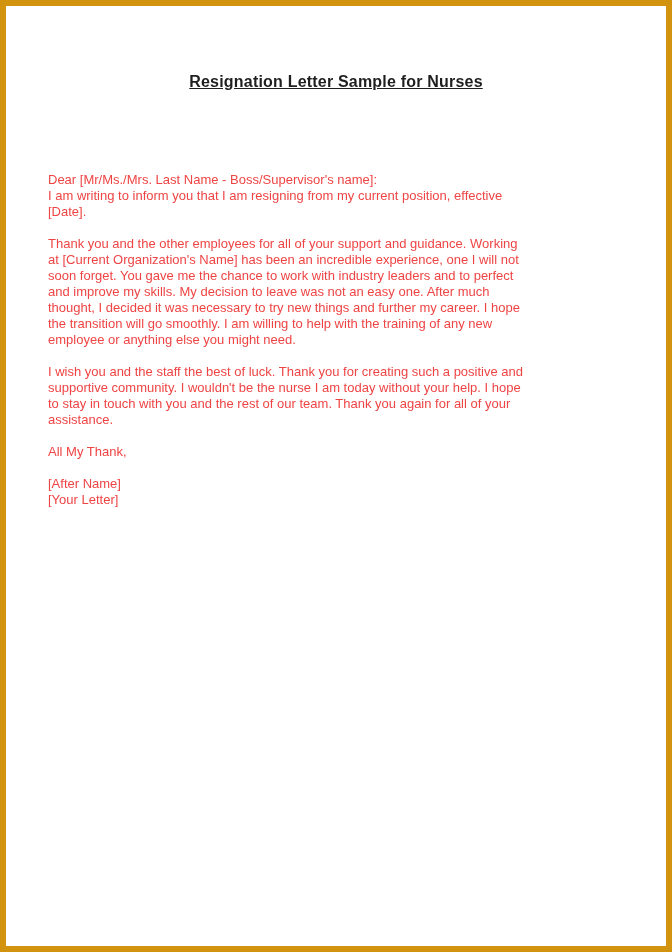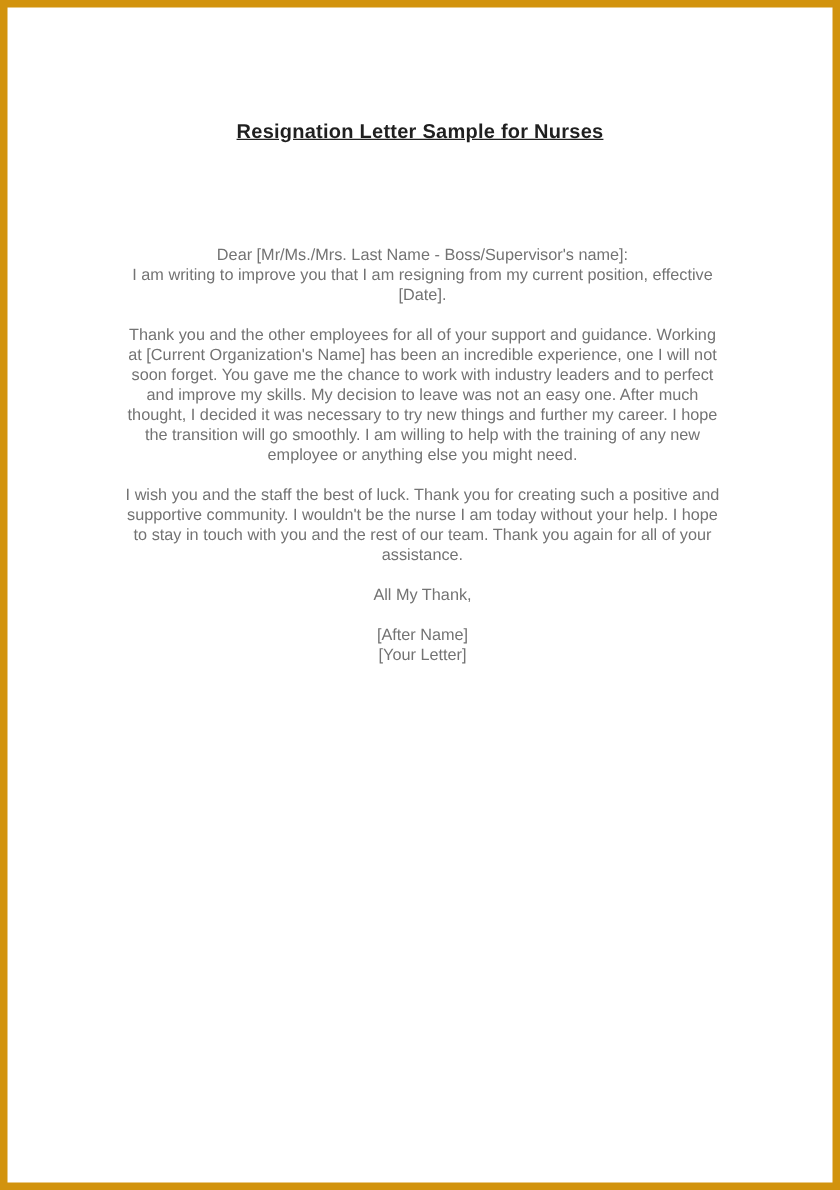--- a/index.html
+++ b/index.html
@@ -6,62 +6,61 @@
     margin: 0;
     padding: 0;
     background: #ffffff;
   }
   .page {
     box-sizing: border-box;
     width: 672px;
     height: 952px;
     background: #ffffff;
     border: 6px solid #d2930e;
-    padding-top: 90px;
+    padding-top: 66px;
     overflow: hidden;
     font-family: "Liberation Sans", "DejaVu Sans", sans-serif;
   }
   .letter-title {
     margin: 0;
     font-size: 16px;
     line-height: 20px;
     font-weight: bold;
     text-align: center;
     text-decoration: underline;
     color: #1f1f1f;
     letter-spacing: 0.2px;
   }
   .letter-body {
     margin-top: 80px;
-    margin-left: 93px;
+    margin-left: 42px;
     width: 478px;
     font-size: 13px;
     line-height: 16px;
-    color: #737373;
-    text-align: center;
+    color: #ef4444;
   }
   .letter-body p {
     margin: 0 0 16px 0;
   }
   .letter-body p.no-gap {
     margin-bottom: 0;
   }
 </style>
 </head>
 <body>
 
 <div class="page">
 
   <h1 class="letter-title">Resignation Letter Sample for Nurses</h1>
 
   <div class="letter-body">
 
     <p class="no-gap">Dear [Mr/Ms./Mrs. Last Name - Boss/Supervisor's name]:</p>
 
-    <p>I am writing to improve you that I am resigning from my current position, effective [Date].</p>
+    <p>I am writing to inform you that I am resigning from my current position, effective [Date].</p>
 
     <p>Thank you and the other employees for all of your support and guidance. Working at [Current Organization's Name] has been an incredible experience, one I will not soon forget. You gave me the chance to work with industry leaders and to perfect and improve my skills. My decision to leave was not an easy one. After much thought, I decided it was necessary to try new things and further my career. I hope the transition will go smoothly. I am willing to help with the training of any new employee or anything else you might need.</p>
 
     <p>I wish you and the staff the best of luck. Thank you for creating such a positive and supportive community. I wouldn't be the nurse I am today without your help. I hope to stay in touch with you and the rest of our team. Thank you again for all of your assistance.</p>
 
     <p>All My Thank,</p>
 
 
     <p class="no-gap">[After Name]</p>
 

